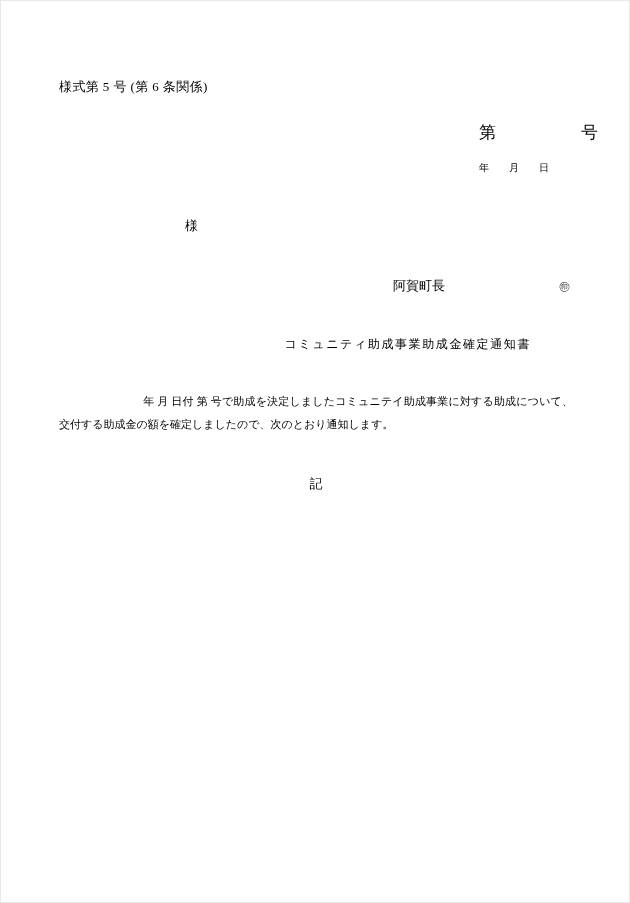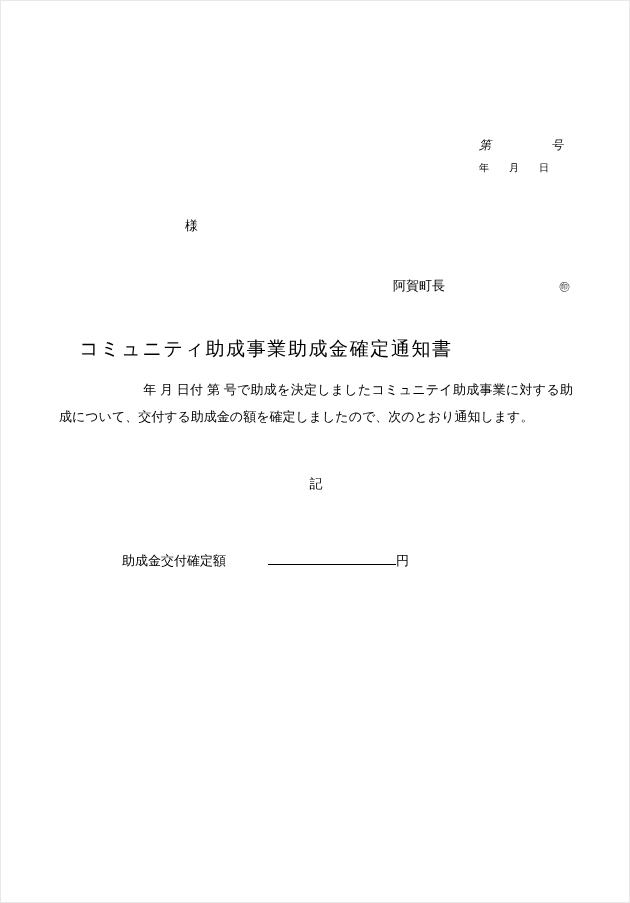--- a/index.html
+++ b/index.html
@@ -24,23 +24,22 @@
 
   .form-no {
     left: 58px;
     top: 77px;
     font-size: 13px;
     letter-spacing: 0.4px;
   }
 
   .doc-number {
     left: 478px;
-    top: 136px;
-    font-size: 12px;
-    font-style: italic;
+    top: 120px;
+    font-size: 17px;
   }
   .doc-date {
     left: 478px;
     top: 160px;
     font-size: 10px;
   }
 
   .addressee {
     left: 184px;
     top: 216px;
@@ -55,30 +54,30 @@
   .seal {
     left: 558px;
     top: 278px;
     font-size: 11px;
   }
 
   .doc-title {
     left: 0;
     top: 335px;
     width: 530px;
-    text-align: center;
-    font-size: 19px;
+    text-align: right;
+    font-size: 12px;
     letter-spacing: 1.6px;
   }
 
   .body-p {
     left: 58px;
-    top: 376px;
+    top: 389px;
     width: 514px;
-    font-size: 13px;
+    font-size: 11px;
     line-height: 2.05;
     text-align: justify;
     white-space: normal;
     text-indent: 0;
   }
   .body-p .indent {
     display: inline-block;
     width: 84px;
   }
 
@@ -104,36 +103,34 @@
     height: 13px;
     vertical-align: baseline;
   }
   .amount-unit { }
 </style>
 </head>
 <body>
 
 <div class="page">
 
+  <div class="abs form-no">様式第 5 号 (第 6 条関係)</div>
 
   <div class="abs doc-number">第                    号</div>
 
   <div class="abs doc-date">年        月        日</div>
 
   <div class="abs addressee">様</div>
 
   <div class="abs issuer">阿賀町長</div>
 
   <div class="abs seal">㊞</div>
 
   <div class="abs doc-title">コミュニティ助成事業助成金確定通知書</div>
 
   <div class="abs body-p">
     <span class="indent"></span><span>年        月        日付        第            号</span><span>で助成を決定しましたコミュニテイ助成事業に</span><span>対する助成について、交付する助成金の額を確定しましたので、次のとおり通知します。</span>
   </div>
 
   <div class="abs ki">記</div>
 
-  <div class="abs amount-row">
-    <span class="amount-label">助成金交付確定額</span><span class="amount-gap"></span><span class="amount-blank"></span><span class="amount-unit">円</span>
-  </div>
 
 </div>
 
 </body></html>

